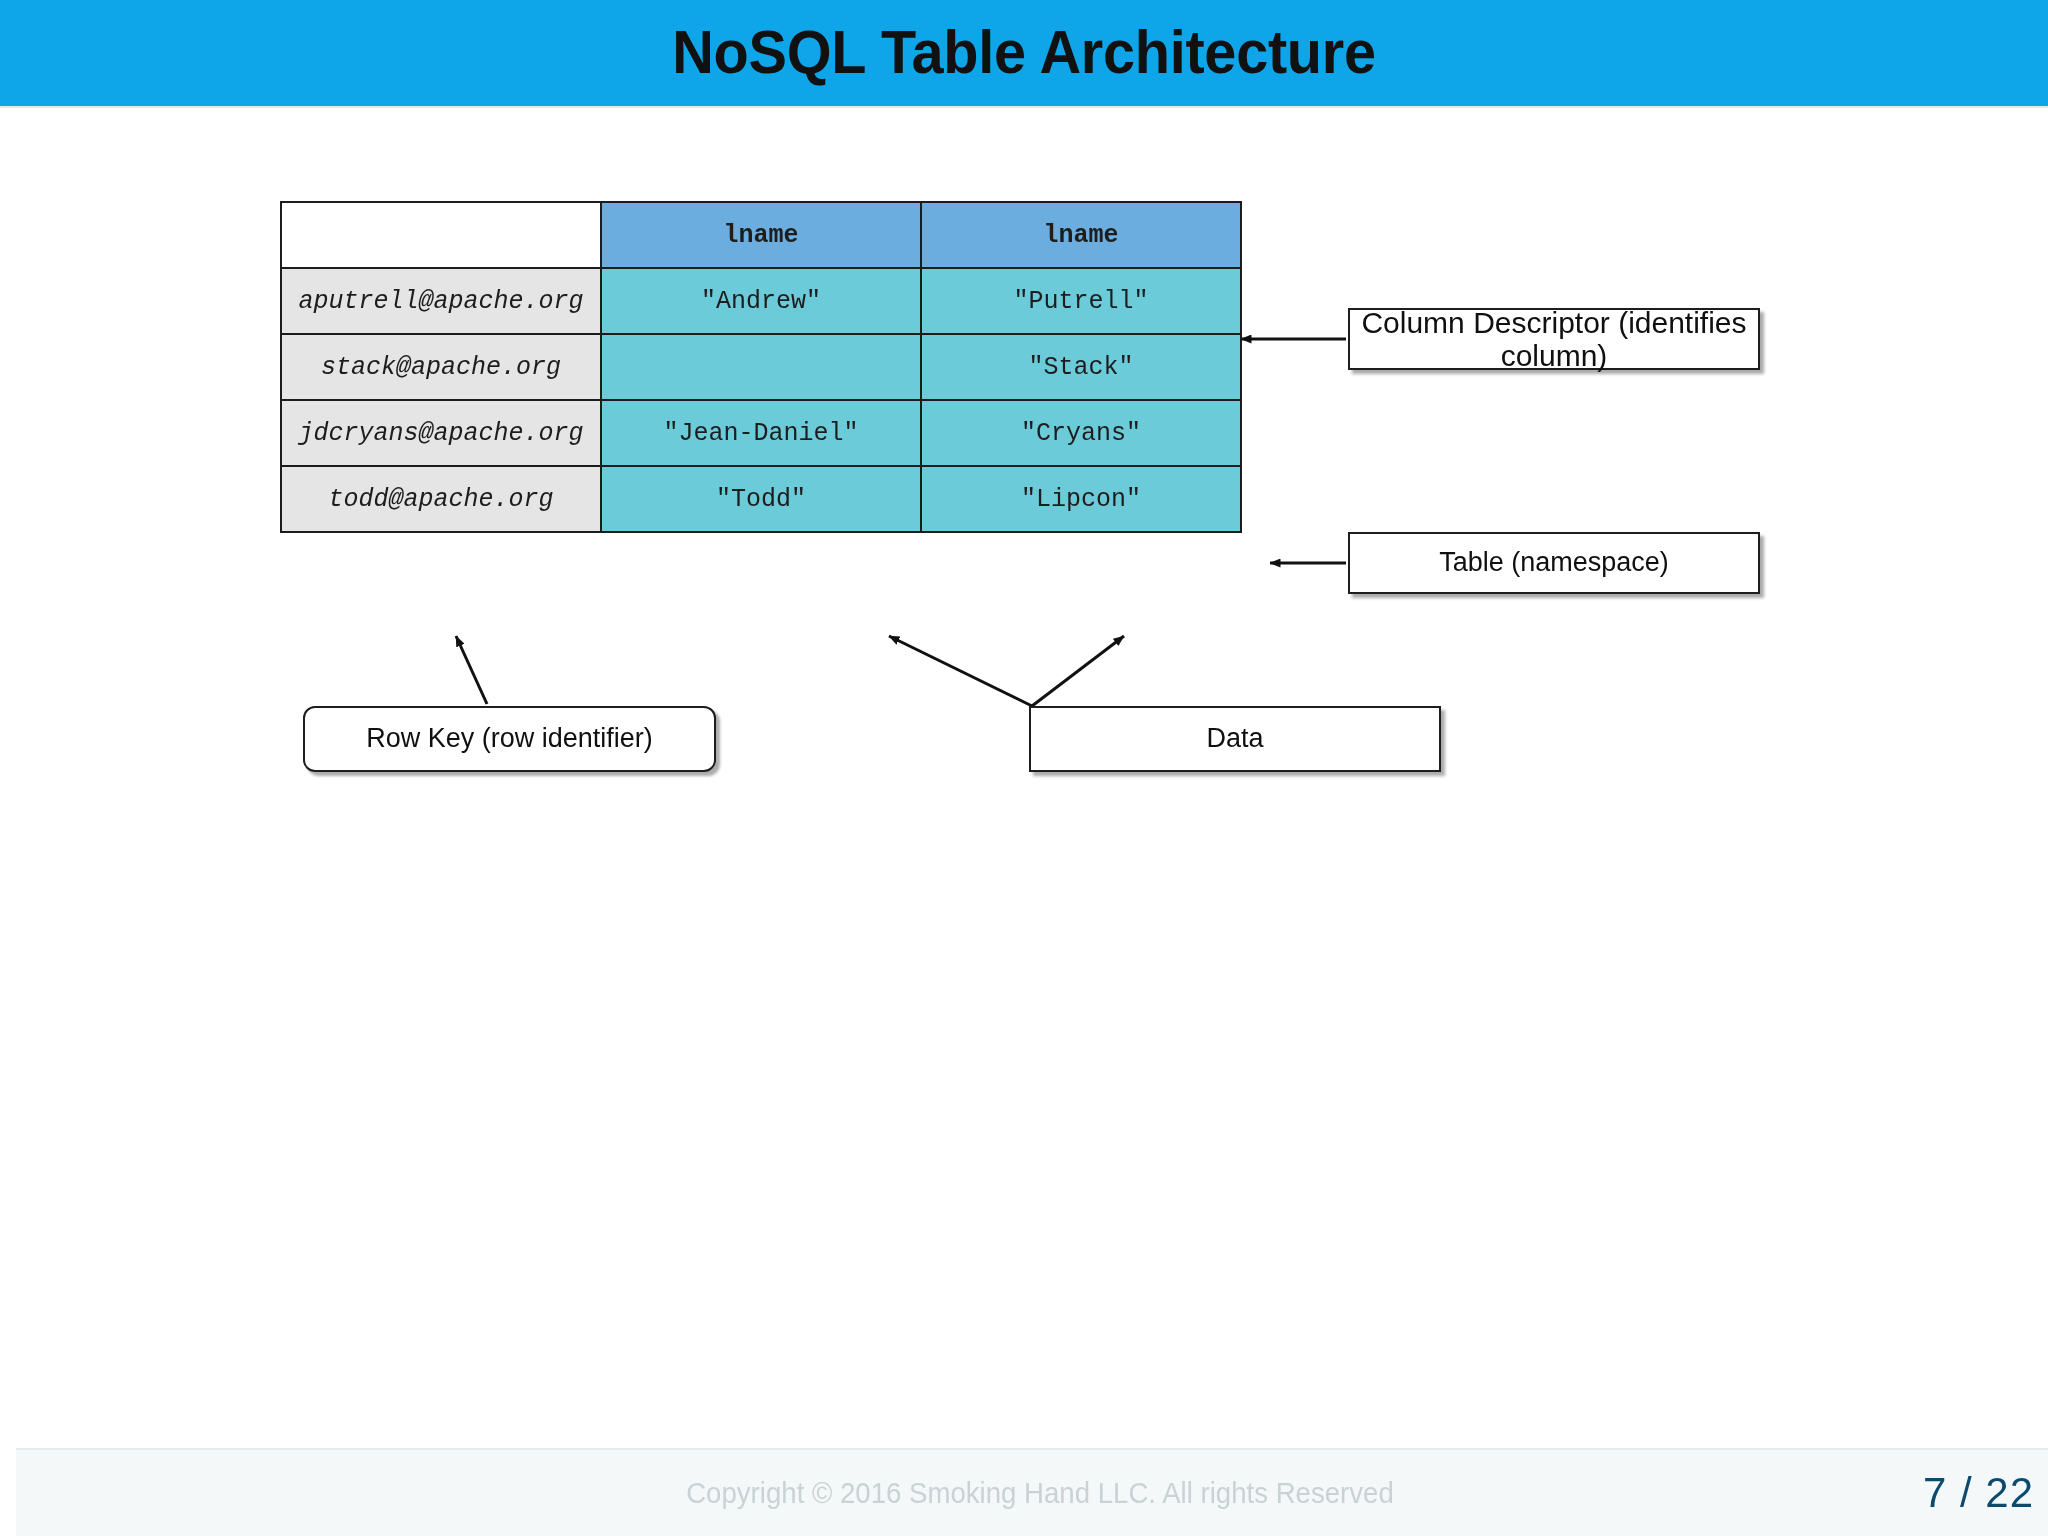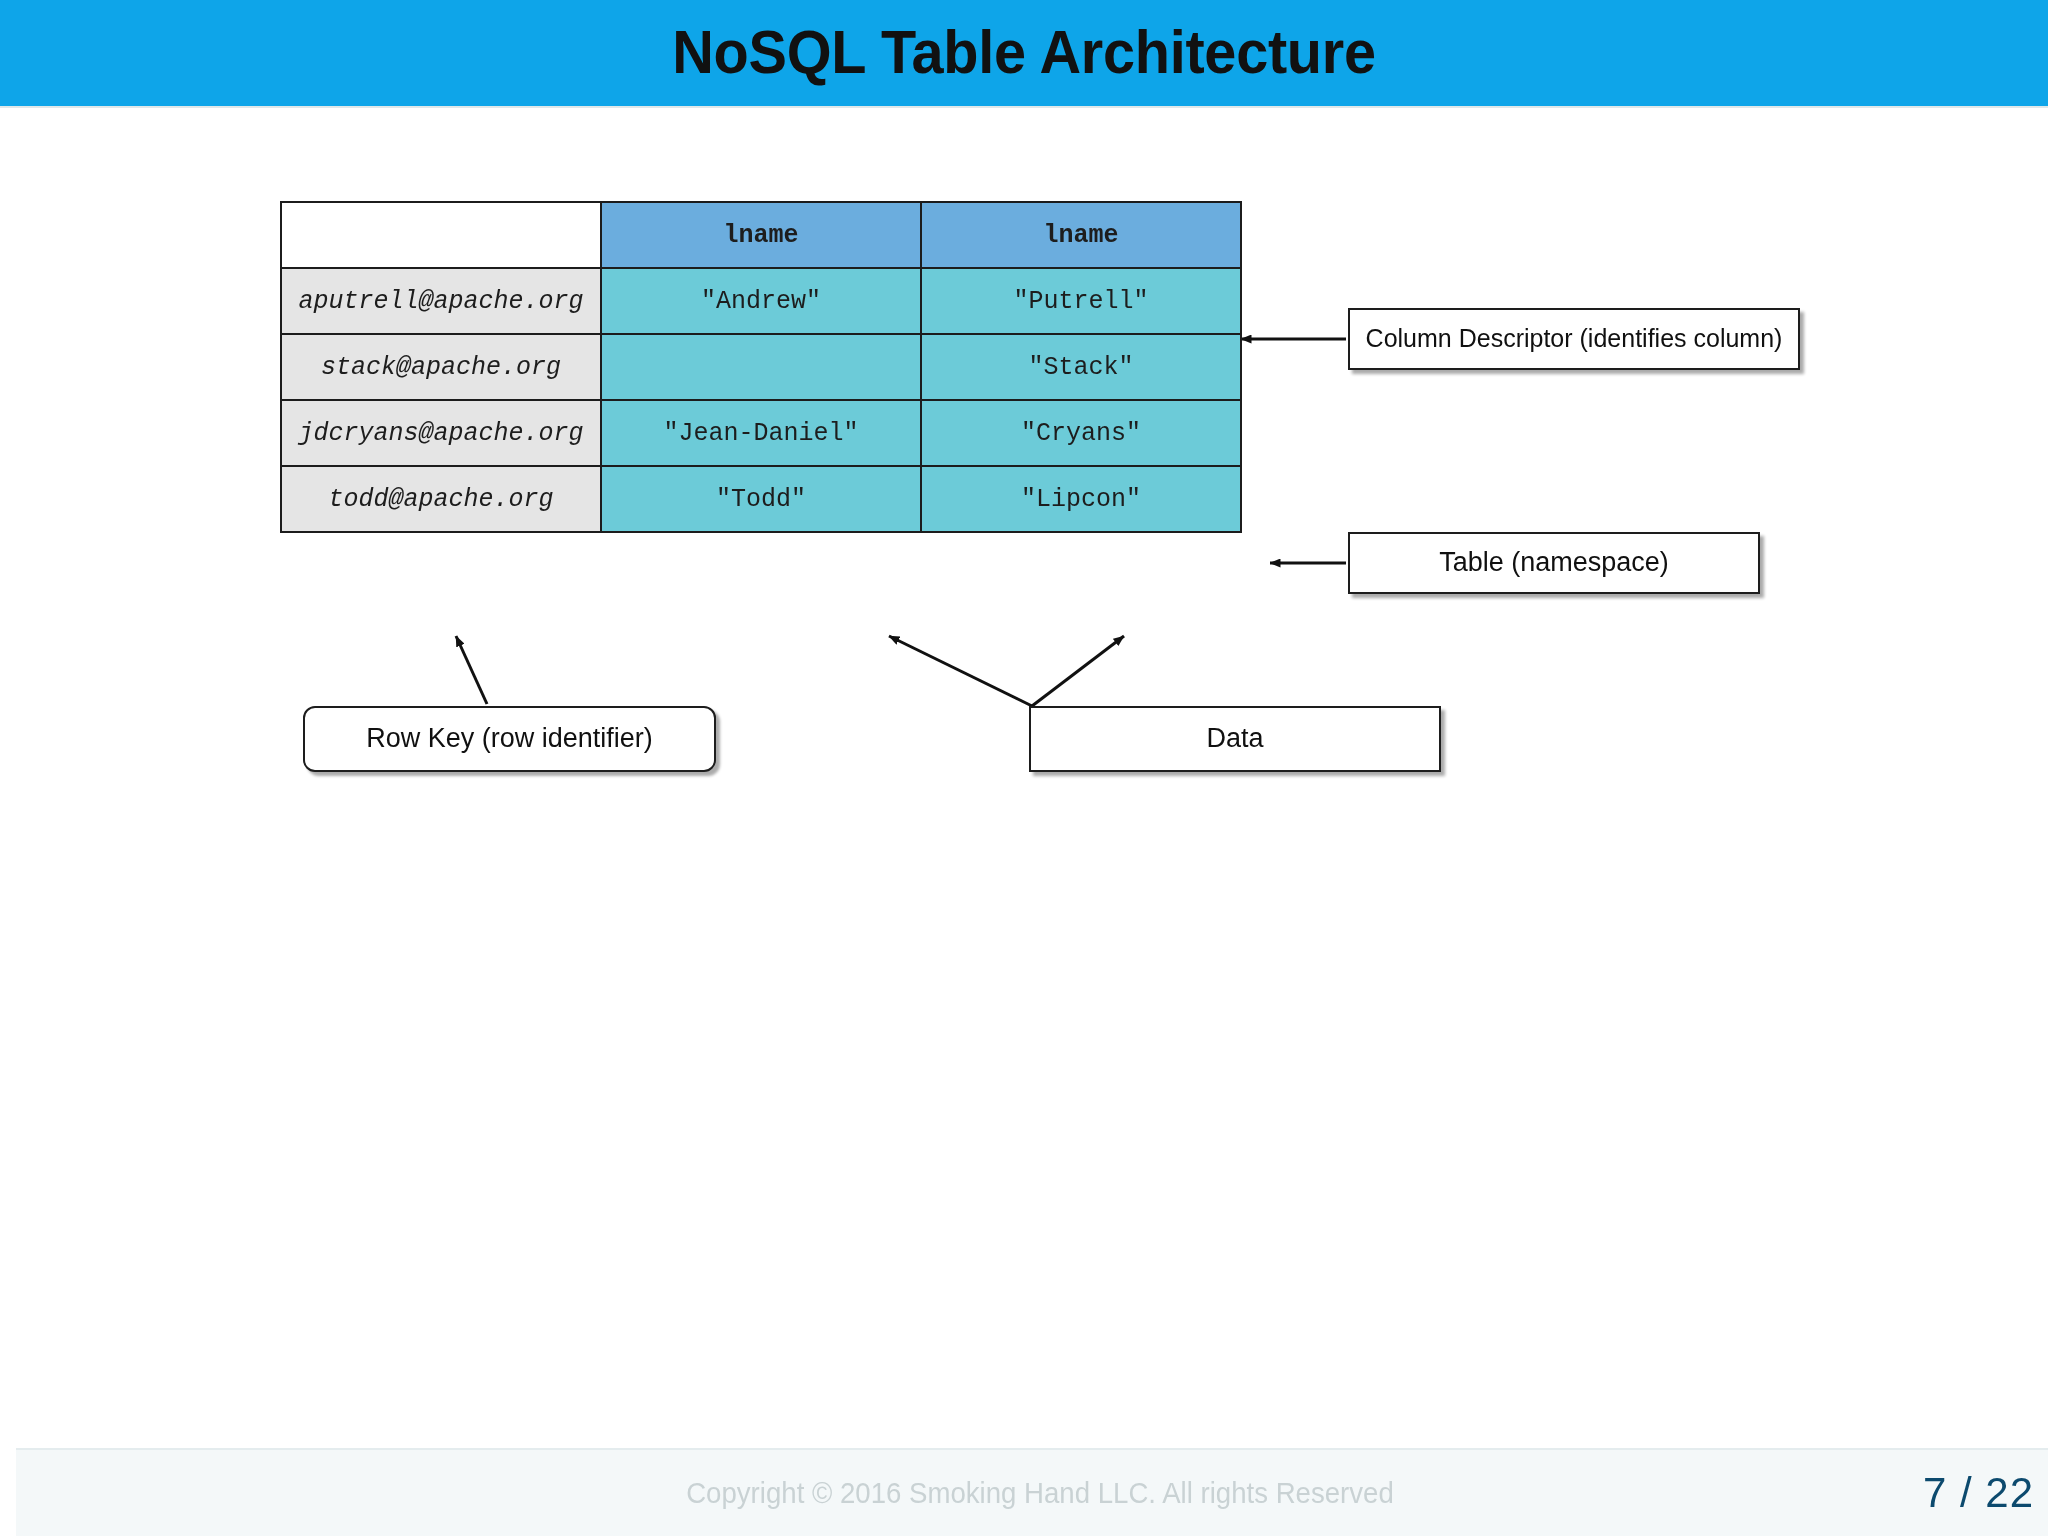--- a/index.html
+++ b/index.html
@@ -94,22 +94,22 @@
     align-items: center;
     justify-content: center;
     font-size: 27px;
     color: #101010;
     font-family: "Liberation Sans", sans-serif;
     text-align: center;
     line-height: 1.1;
   }
   #callout-column-descriptor {
     left: 1348px; top: 200px;
-    width: 452px; height: 62px;
-    font-size: 25px;
+    width: 412px; height: 62px;
+    font-size: 30px;
   }
   #callout-table-namespace {
     left: 1348px; top: 424px;
     width: 412px; height: 62px;
   }
   #callout-row-key {
     left: 303px; top: 598px;
     width: 413px; height: 66px; border-radius: 12px;
   }
   #callout-data {

